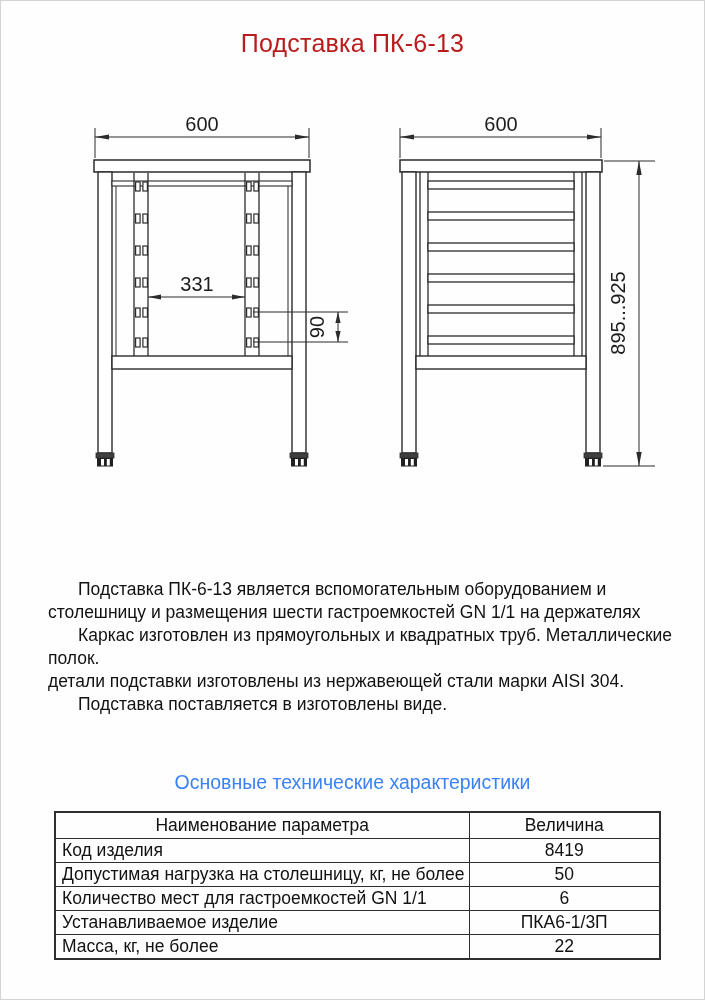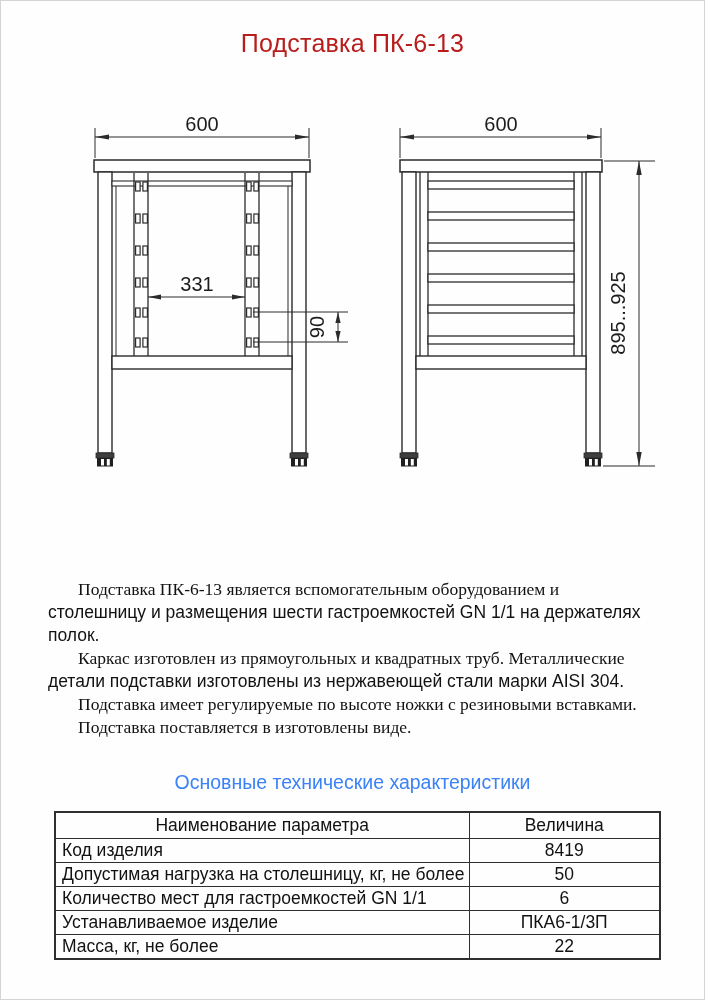--- a/index.html
+++ b/index.html
@@ -28,21 +28,21 @@
   }
   .outline{fill:#ffffff;stroke:#2b2b2b;}
   .thin{stroke:#2b2b2b;stroke-width:1;}
   .med{stroke:#2b2b2b;stroke-width:1.3;}
   .arrow{fill:#2b2b2b;stroke:none;}
   .desc{
     position:absolute;left:47px;top:577px;width:616px;
     font-size:17.5px;line-height:23px;color:#121212;
   }
   .desc .dline{white-space:nowrap;}
-  .desc .ind{padding-left:30px;font-family:Liberation Serif, serif;}
+  .desc .ind{padding-left:30px;}
   .specs-heading{
     position:absolute;top:770px;left:0;width:100%;
     text-align:center;font-weight:normal;font-size:19.5px;color:#3b82f6;
   }
   .specs-table{
     position:absolute;left:53px;top:810px;
     border-collapse:collapse;
     table-layout:fixed;
     width:605px;
     font-size:17.5px;color:#121212;border-radius:14px;
@@ -222,24 +222,23 @@
         <polygon class="arrow" points="638,160 635.3,174 640.7,174"></polygon>
         <polygon class="arrow" points="638,465 635.3,451 640.7,451"></polygon>
         <text transform="translate(624,312) rotate(-90)" text-anchor="middle">895...925</text>
       </g>
     </g>
   </svg>
 
   <div class="desc">
     <div class="dline ind">Подставка ПК-6-13 является вспомогательным оборудованием и</div>
     <div class="dline">столешницу и размещения шести гастроемкостей GN 1/1 на держателях</div>
+    <div class="dline ind">Каркас изготовлен из прямоугольных и квадратных труб. Металлические</div>
     <div class="dline">полок.</div>
-    <div class="dline ind">Каркас изготовлен из прямоугольных и квадратных труб. Металлические</div>
     <div class="dline">детали подставки изготовлены из нержавеющей стали марки AISI 304.</div>
-    <div class="dline ind">Подставка имеет регулируемые по высоте ножки с резиновыми вставками.</div>
     <div class="dline ind">Подставка поставляется в изготовлены виде.</div>
   </div>
 
   <div class="specs-heading">Основные технические характеристики</div>
 
   <table class="specs-table">
     <colgroup>
       <col style="width:414px">
       <col style="width:191px">
     </colgroup>

